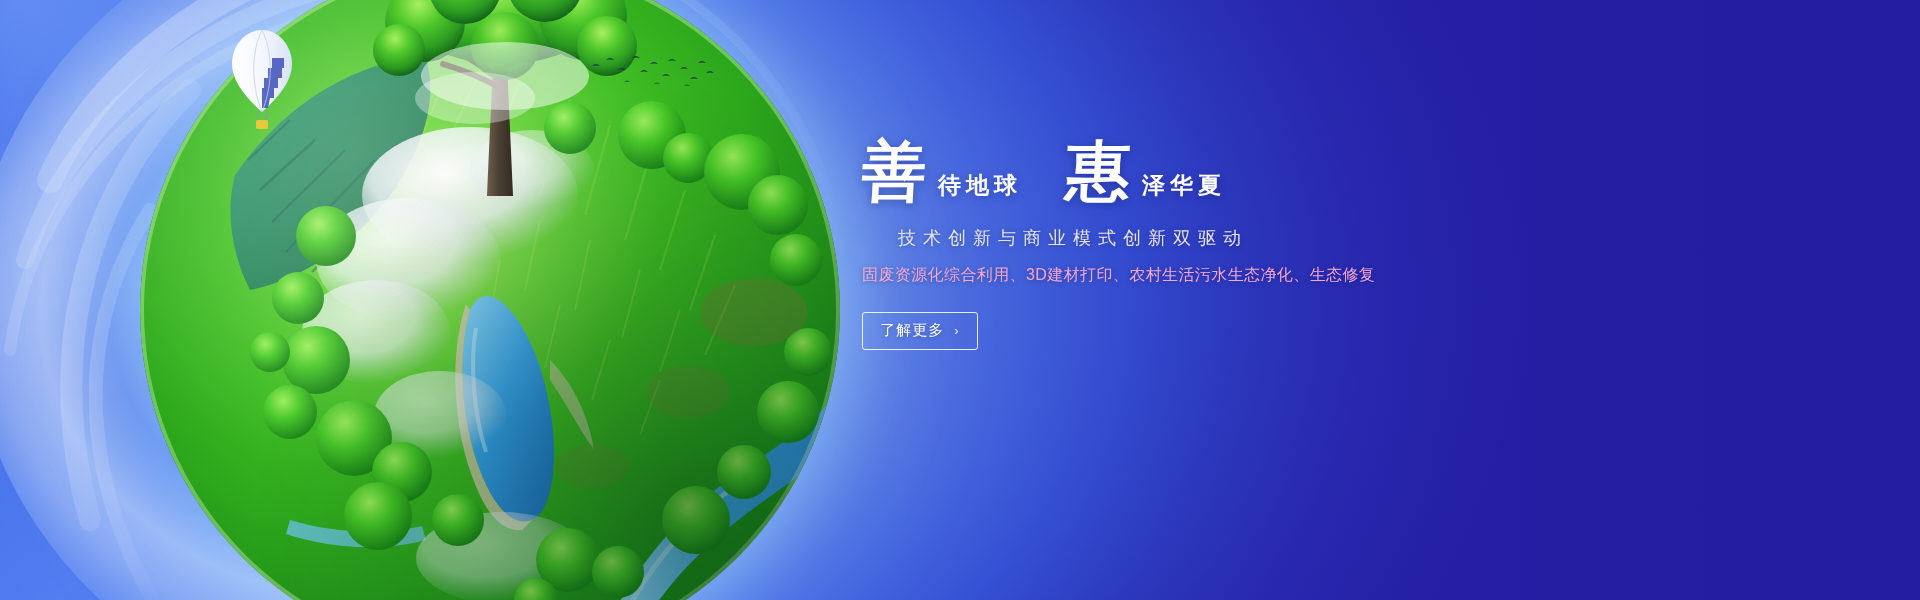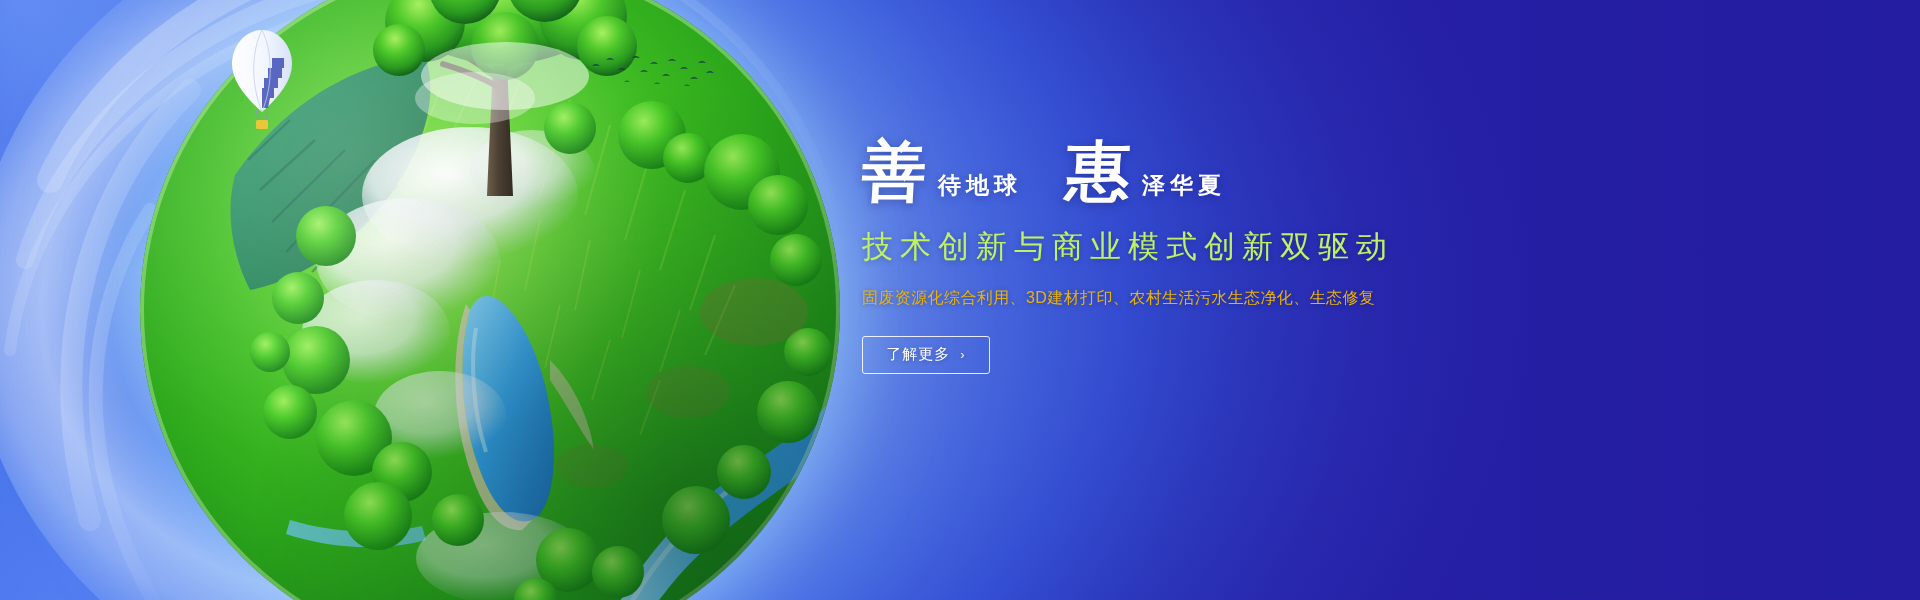--- a/index.html
+++ b/index.html
@@ -120,45 +120,46 @@
     font-family:"Liberation Serif", "DejaVu Serif", serif;
     font-weight:600;
     letter-spacing:5px;
     margin-left:12px;
     padding-bottom:3px;
     text-shadow:0 2px 8px rgba(10,14,80,.3);
   }
 
   .subtitle {
     margin-top:24px;
-    color:#bef264;
-    font-size:31px;
+    color:#e5e5e5;
+    font-size:18px;
     line-height:1.2;
     letter-spacing:7px;
     white-space:nowrap;
     text-shadow:0 1px 6px rgba(10,14,80,.3);
+    margin-left:36px;
   }
 
   .desc {
-    margin-top:22px;
-    color:#eab308;
+    margin-top:14px;
+    color:#f9a8d4;
     font-size:16px;
     line-height:1.4;
     letter-spacing:.4px;
     white-space:nowrap;
     text-shadow:0 1px 5px rgba(10,14,80,.35);
   }
 
   .cta {
     margin-top:26px;
     display:inline-flex;
     align-items:center;
     justify-content:center;
     gap:10px;
-    width:128px; height:38px;
+    width:116px; height:38px;
     border:1px solid rgba(255,255,255,.88);
     border-radius:3px;
     background:transparent;
     color:#ffffff;
     font-size:15px;
     letter-spacing:1px;
     cursor:pointer;
     text-shadow:0 1px 4px rgba(10,14,80,.3);
   }
   .cta .chev { font-size:13px; line-height:1; opacity:.95; }

